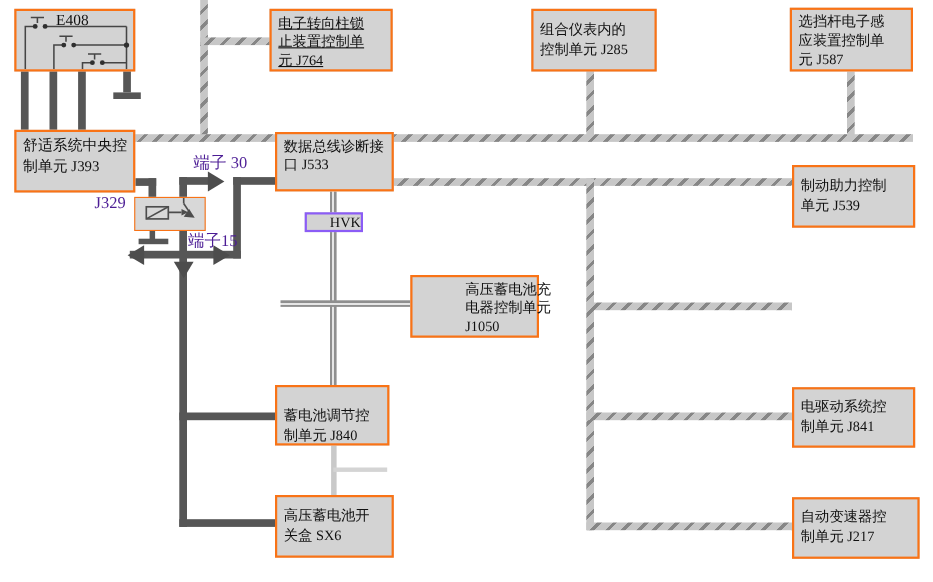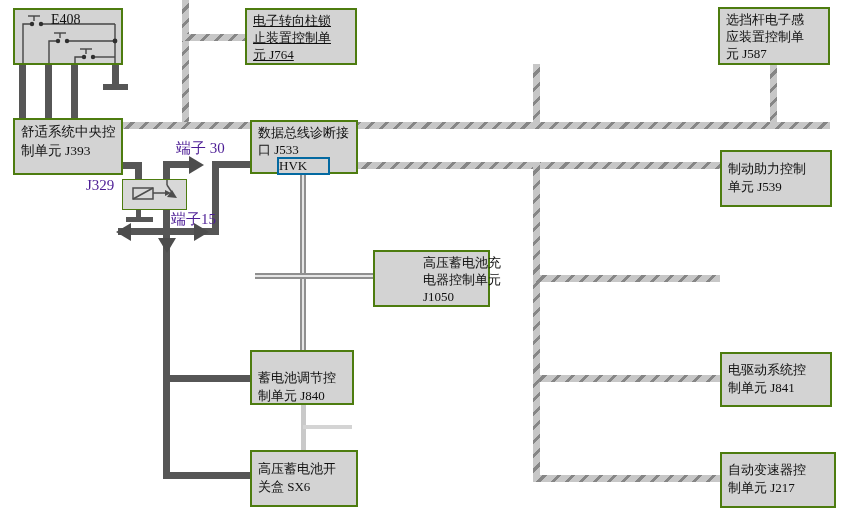--- a/index.html
+++ b/index.html
@@ -1,23 +1,23 @@
 <!DOCTYPE html>
 <html><head>
 <meta charset="utf-8">
 <style>
   html,body{margin:0;padding:0;background:#ffffff;}
   .stage{position:relative;width:848px;height:529px;background:#ffffff;overflow:hidden;
          font-family:"Liberation Serif","DejaVu Serif",serif;}
   
-  .box{position:absolute;background:#d3d3d3;border:2px solid #4d7c0f;box-sizing:border-box;
+  .box{position:absolute;background:#d3d3d3;border:2px solid #f97316;box-sizing:border-box;
        color:#101010;font-size:13px;line-height:1.38;padding:3px 3px 0 6px;z-index:5;}
   .box .ln{white-space:nowrap;}
-  .subbox{position:absolute;background:#d3d3d3;border:2px solid #0369a1;box-sizing:border-box;
-       color:#101010;font-size:13px;text-align:left;line-height:14px;z-index:6;}
+  .subbox{position:absolute;background:#d3d3d3;border:2px solid #8b5cf6;box-sizing:border-box;
+       color:#101010;font-size:13px;text-align:right;line-height:14px;z-index:6;margin-top:36px;}
   
   .hbus{position:absolute;height:7px;z-index:1;
         background:repeating-linear-gradient(135deg,#c7c7c7 0 7px,#868686 7px 10px);}
   .vbus{position:absolute;width:7px;z-index:1;
         background:repeating-linear-gradient(135deg,#c7c7c7 0 7px,#868686 7px 10px);}
   
   .hwire{position:absolute;height:7px;background:#565656;z-index:2;}
   .vwire{position:absolute;width:7px;background:#565656;z-index:2;}
   
   .vgrey{position:absolute;width:6px;z-index:1;
@@ -138,20 +138,24 @@
     <div class="ln">舒适系统中央控</div>
     <div class="ln">制单元 J393</div>
   </div>
 
   <div class="box" style="left:245px;top:8px;width:112px;height:57px;line-height:1.3;text-decoration:underline;">
     <div class="ln">电子转向柱锁</div>
     <div class="ln">止装置控制单</div>
     <div class="ln">元 J764</div>
   </div>
 
+  <div class="box" style="left:483px;top:8px;width:114px;height:57px;padding-top:8px;">
+    <div class="ln">组合仪表内的</div>
+    <div class="ln">控制单元 J285</div>
+  </div>
 
   <div class="box" style="left:718px;top:7px;width:112px;height:58px;line-height:1.3;">
     <div class="ln">选挡杆电子感</div>
     <div class="ln">应装置控制单</div>
     <div class="ln">元 J587</div>
   </div>
 
   <div class="box" style="left:250px;top:120px;width:108px;height:54px;line-height:1.3;">
     <div class="ln">数据总线诊断接</div>
     <div class="ln">口 J533</div>

